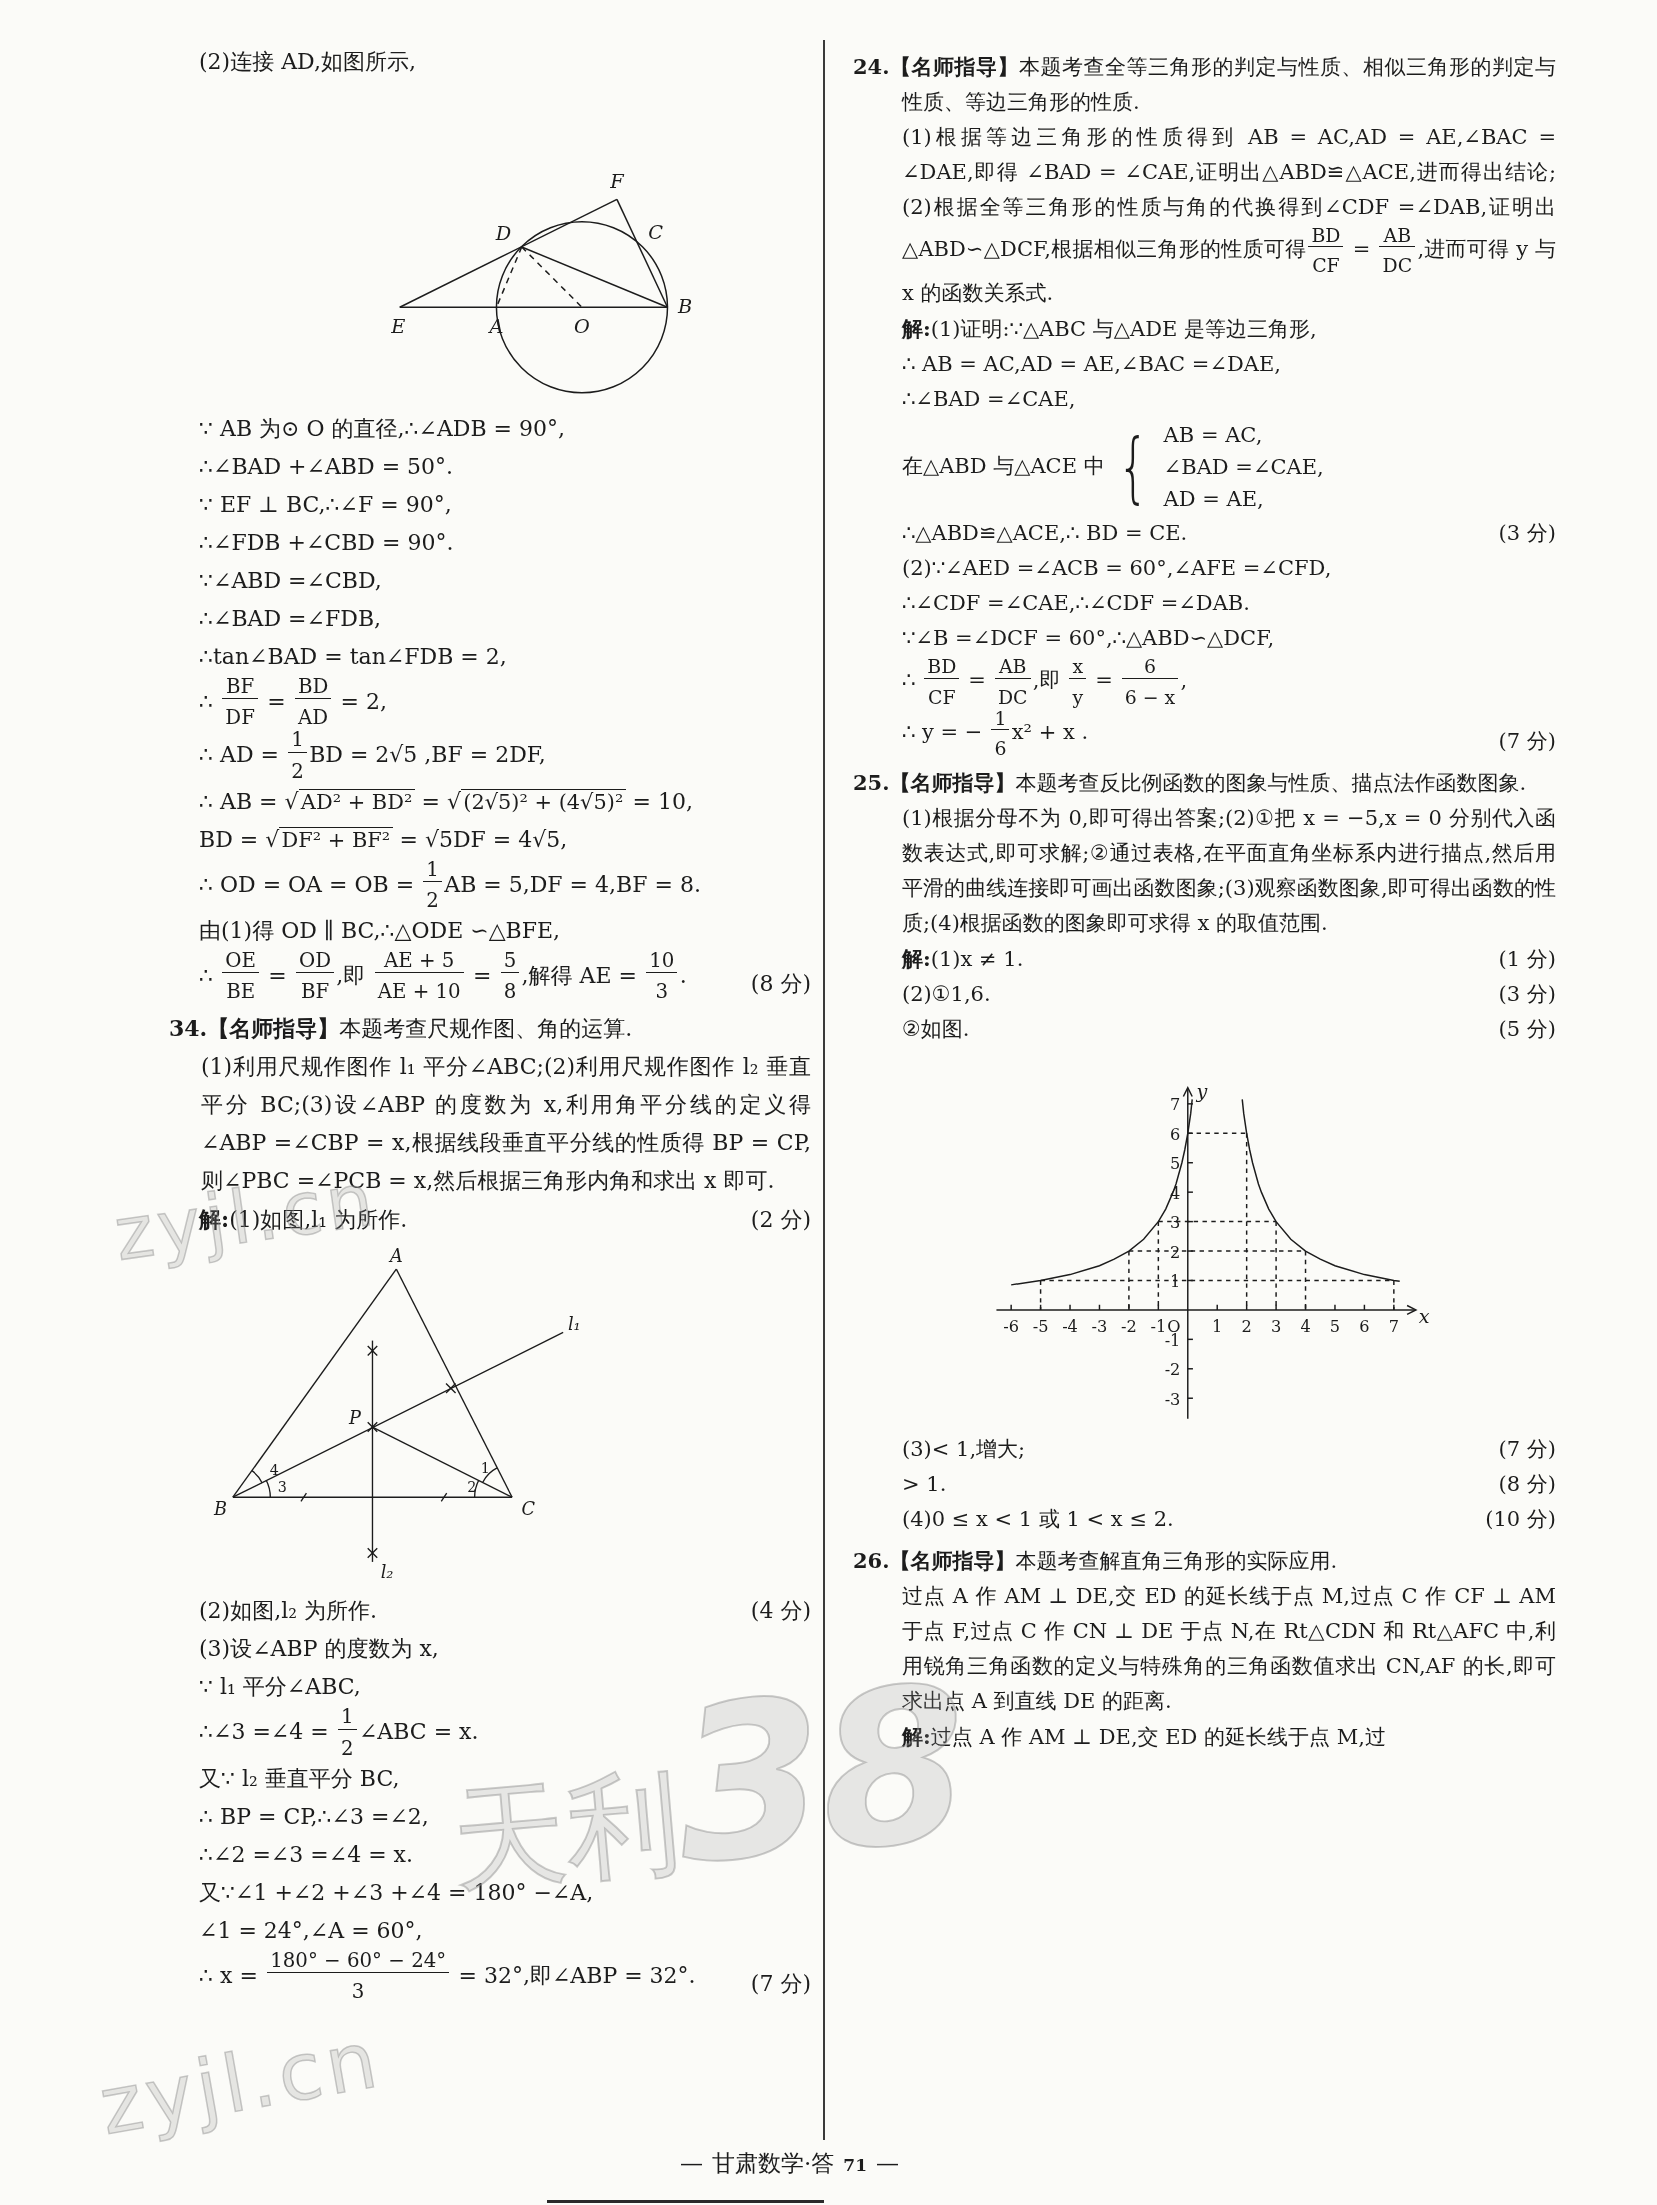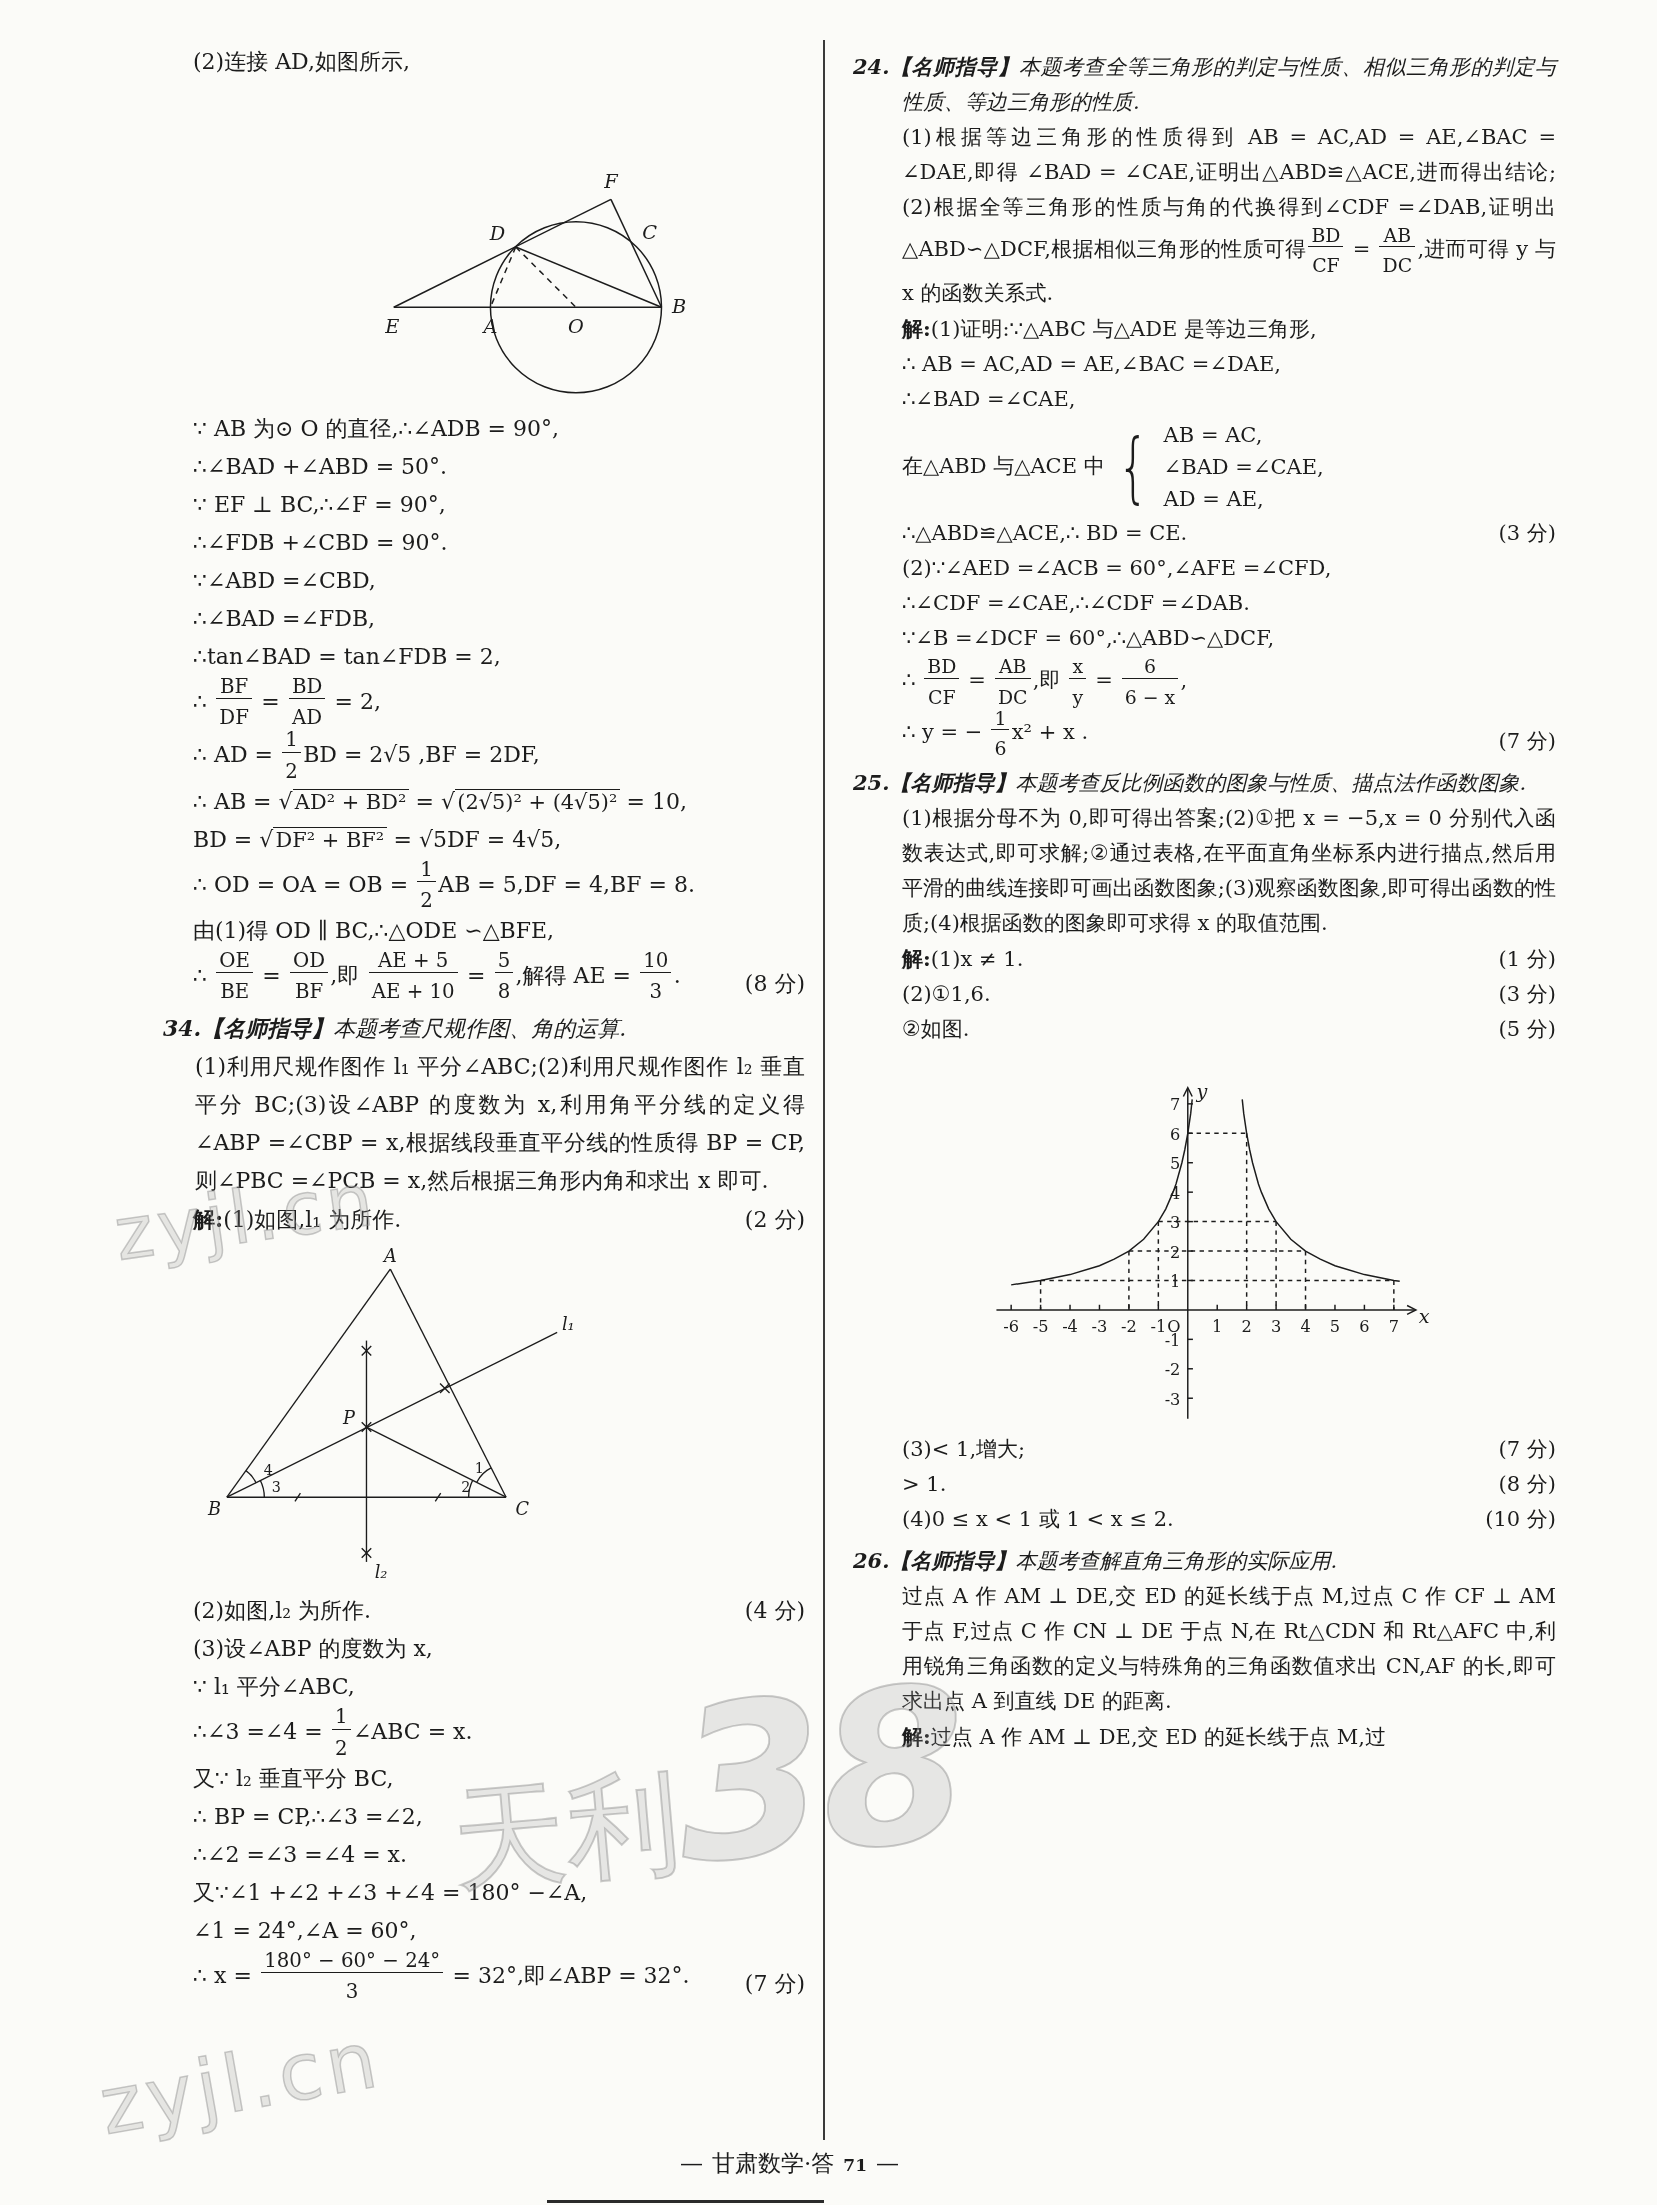--- a/index.html
+++ b/index.html
@@ -1,28 +1,28 @@
 <!DOCTYPE html>
 <html style="font-size:12px"><head>
 <meta charset="utf-8">
 <style>
   html,body{margin:0;padding:0;background:#e8e8e6;}
   .page{position:relative;width:1658px;height:2205px;background:#fbfbf8;overflow:hidden;
         font-family:"DejaVu Serif","DejaVu Sans","Liberation Serif",serif;color:#1c1c1c;}
   .col{position:absolute;top:43px;}
-  .left{left:163px;width:642px;font-size:22px;line-height:38px;}
+  .left{left:169px;width:642px;font-size:22px;line-height:38px;}
   .right{left:853px;width:703px;font-size:21px;line-height:35px;}
   .col-divider{position:absolute;left:823px;top:40px;width:1.5px;height:2100px;background:#3a3a3a;}
   .block{display:block;}
   .left .block{margin-left:30px;}
   .right .block{margin-left:49px;}
   .line{display:flex;justify-content:space-between;align-items:flex-end;min-height:35px;}
   .lt{flex:1;text-align:left;}
   .ls{white-space:nowrap;padding-left:7.6px;}
-  .qhead{margin-top:6px;text-align:justify;font-style:italic;}
+  .qhead{margin-top:6px;text-align:justify;}
   .left .qhead{padding-left:34px;text-indent:-34px;}
   .right .qhead{padding-left:49px;text-indent:-49px;}
   .qnum{font-weight:bold;}
   .qtag{font-weight:bold;}
   .para{text-align:justify;}
   .left .para{margin-left:32px;}
   .right .para{margin-left:49px;}
   .frac{display:inline-flex;flex-direction:column;text-align:center;vertical-align:middle;
         line-height:1.12;font-size:0.9em;margin:0 2.3px;}
   .fn{border-bottom:1.5px solid #1c1c1c;padding:0 3px;}

